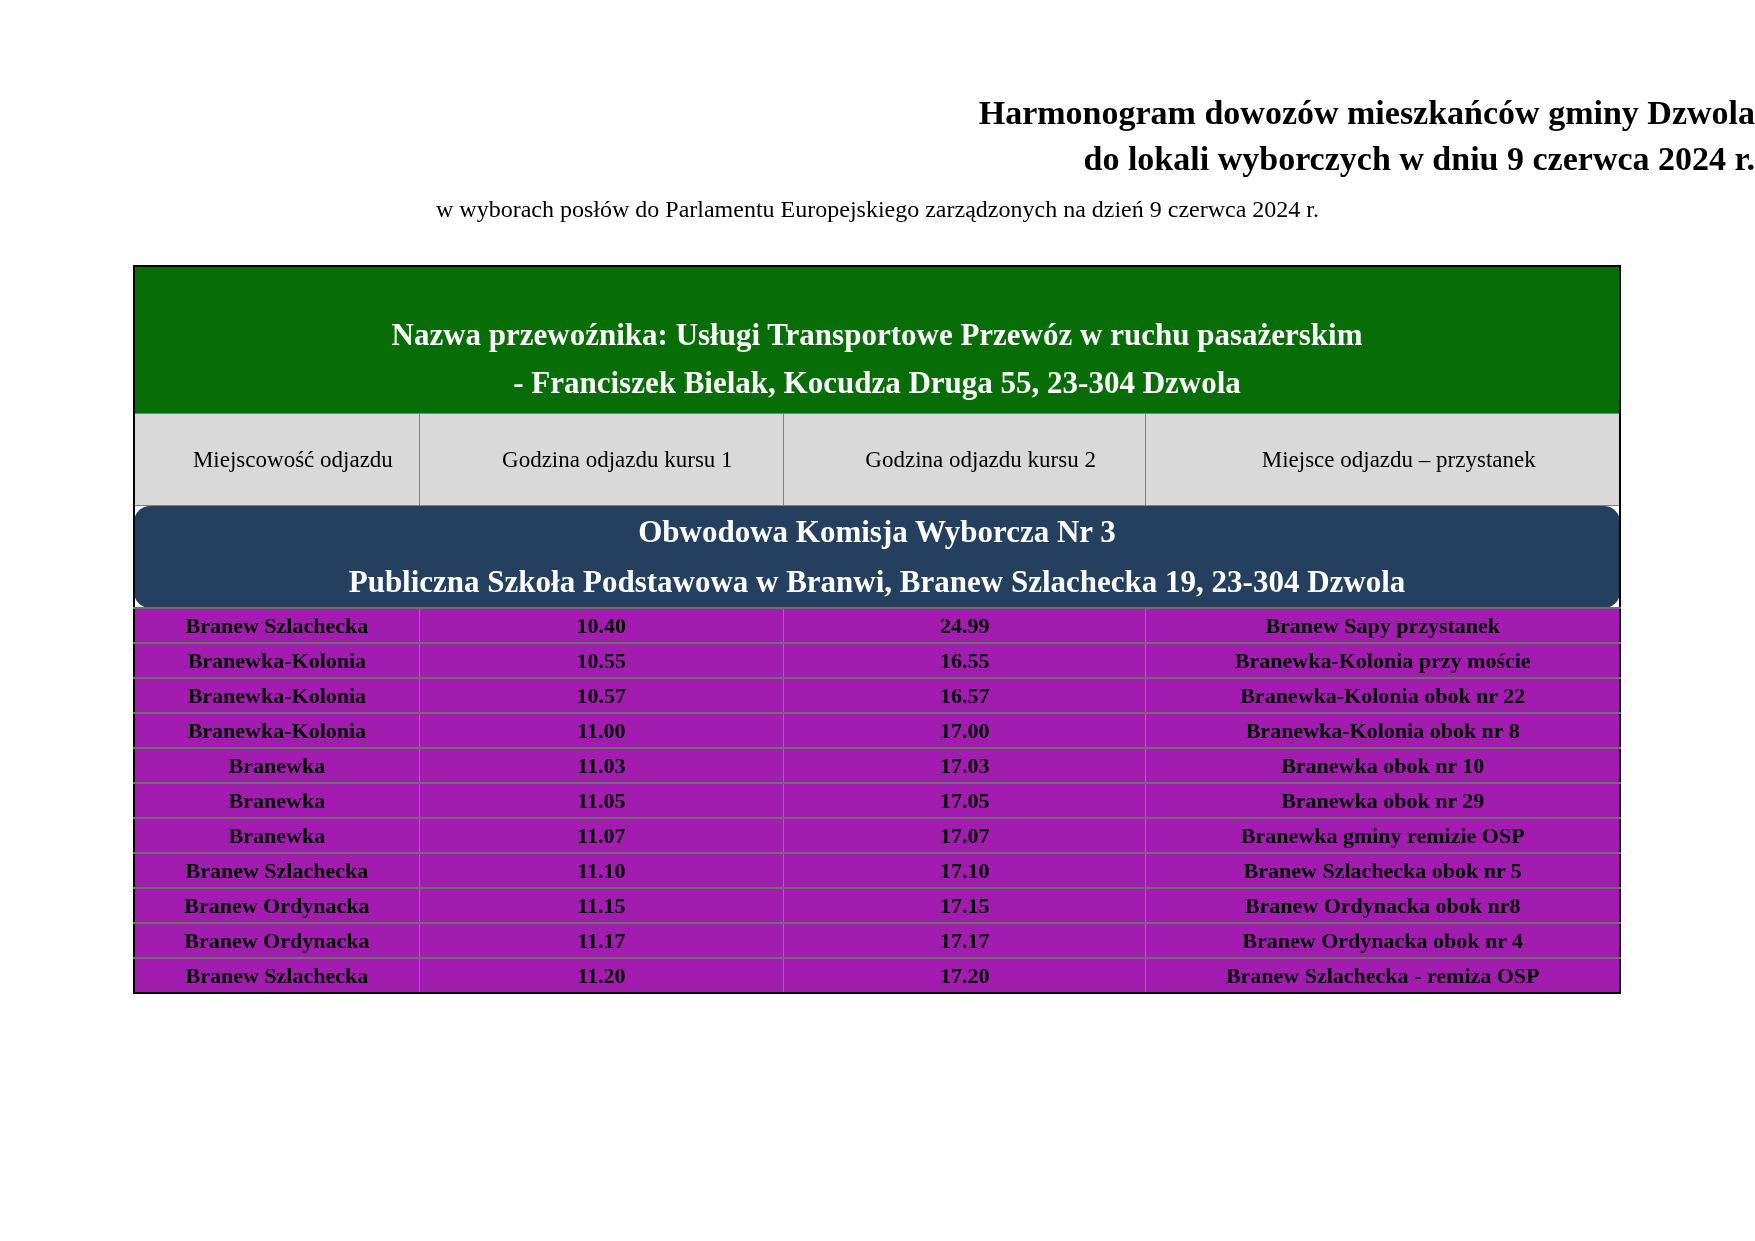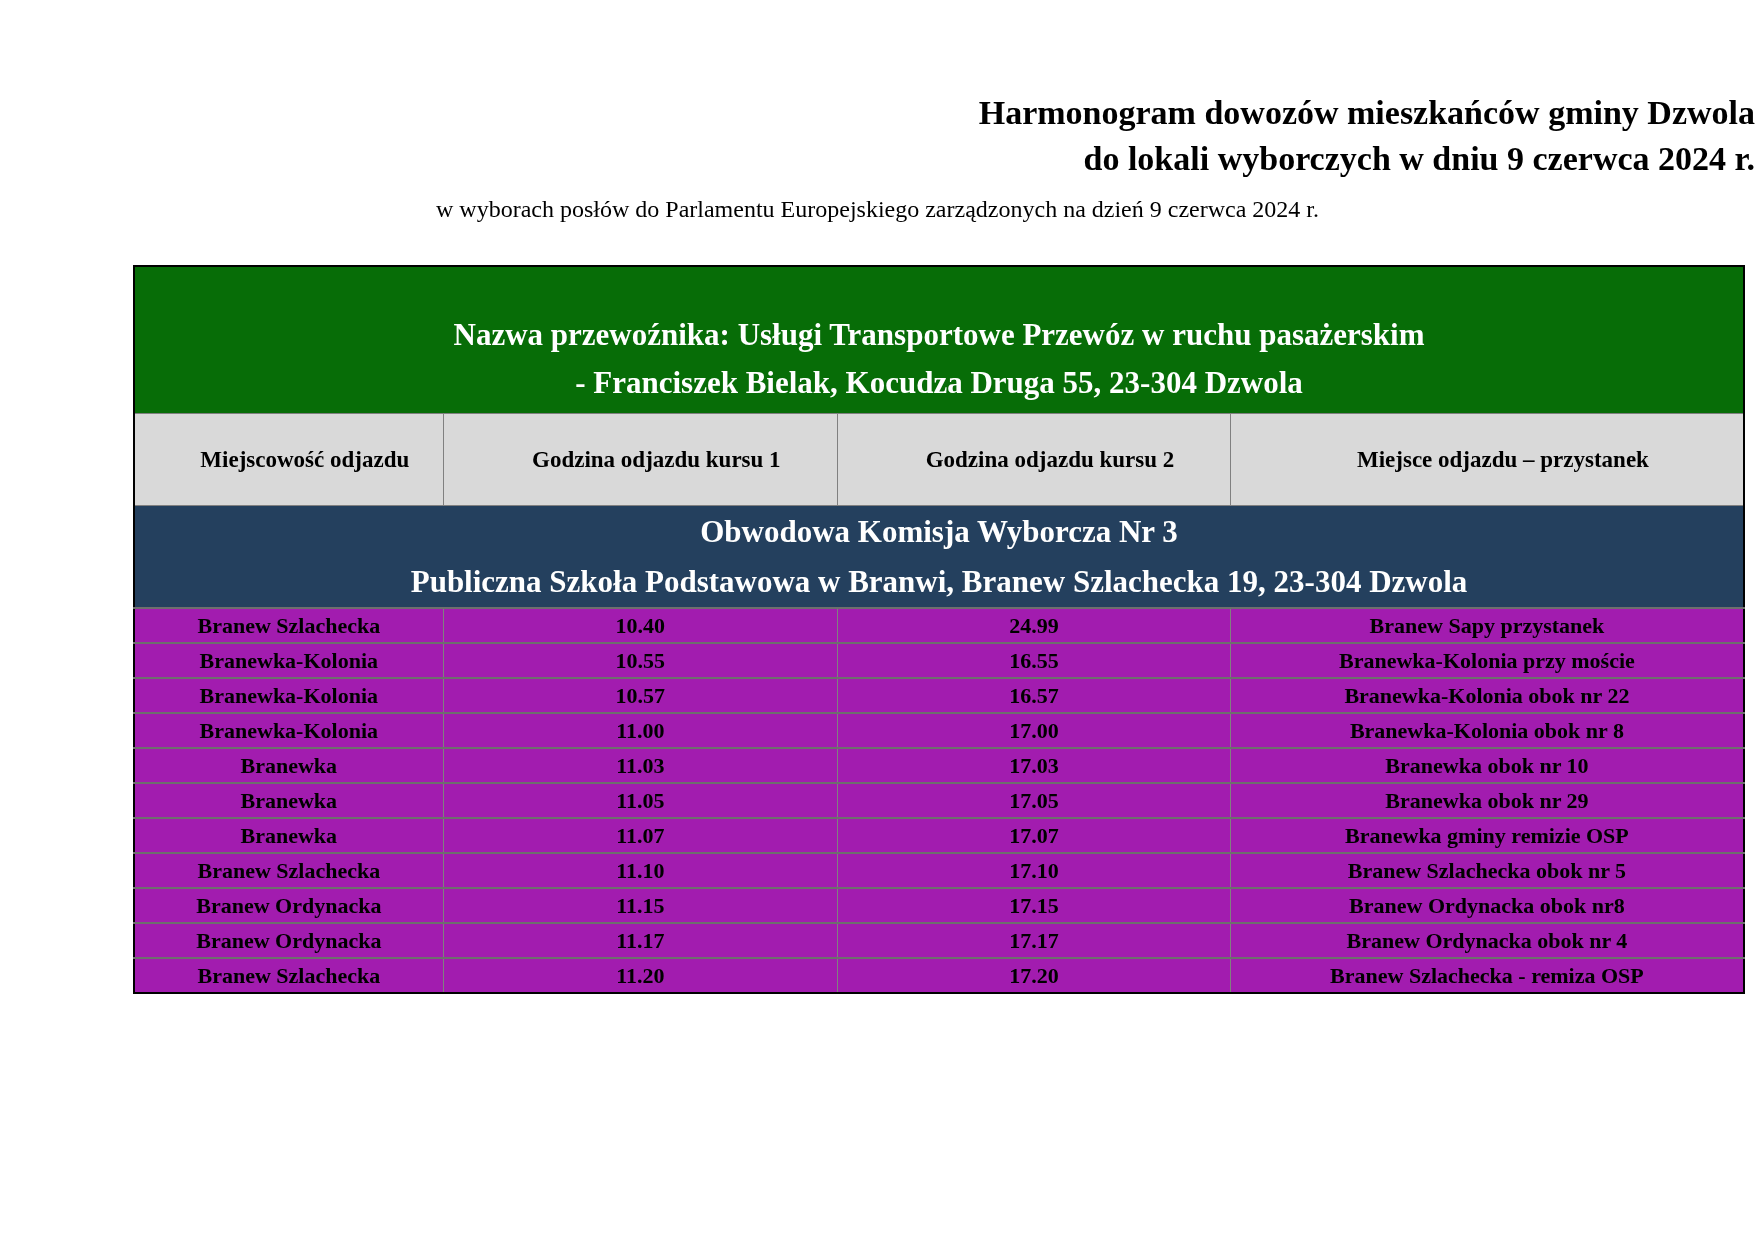--- a/index.html
+++ b/index.html
@@ -26,21 +26,21 @@
   .subtitle {
     text-align: center;
     font-weight: normal;
     font-size: 24px;
     line-height: 32px;
     margin-top: 11px;
   }
   table.schedule {
     border-collapse: collapse;
     table-layout: fixed;
-    width: 1612px;
+    width: 1488px;
     margin-left: 133px;
     margin-top: 40px;
     border: 2px solid #000;
   }
   table.schedule td, table.schedule th {
     border: 1px solid #808080;
     text-align: center;
     vertical-align: middle;
     padding: 0 4px;
     overflow: hidden;
@@ -50,33 +50,34 @@
     color: #ffffff;
     font-weight: bold;
     font-size: 31px;
     line-height: 48px;
     height: 140px;
     vertical-align: bottom;
     padding-bottom: 6px;
   }
   tr.cols-row th {
     background: var(--header-bg, #d9d9d9);
-    font-weight: bold;
+    font-weight: normal;
     font-size: 23px;
     line-height: 37px;
     height: 91px;
     padding-left: 36px;
   }
   tr.commission-row td {
     background: var(--commission-bg, #24405e);
     color: #ffffff;
     font-weight: bold;
     font-size: 31px;
     line-height: 50px;
     height: 101px;
+    border-radius: 16px;
   }
   tbody.data tr td {
     background: #a21caf;
     font-weight: bold;
     font-size: 22px;
     height: 33px;
     border-top: 2px solid #6e6e6e;
     border-left: 1px solid #808080;
     border-right: 1px solid #808080;
   }

